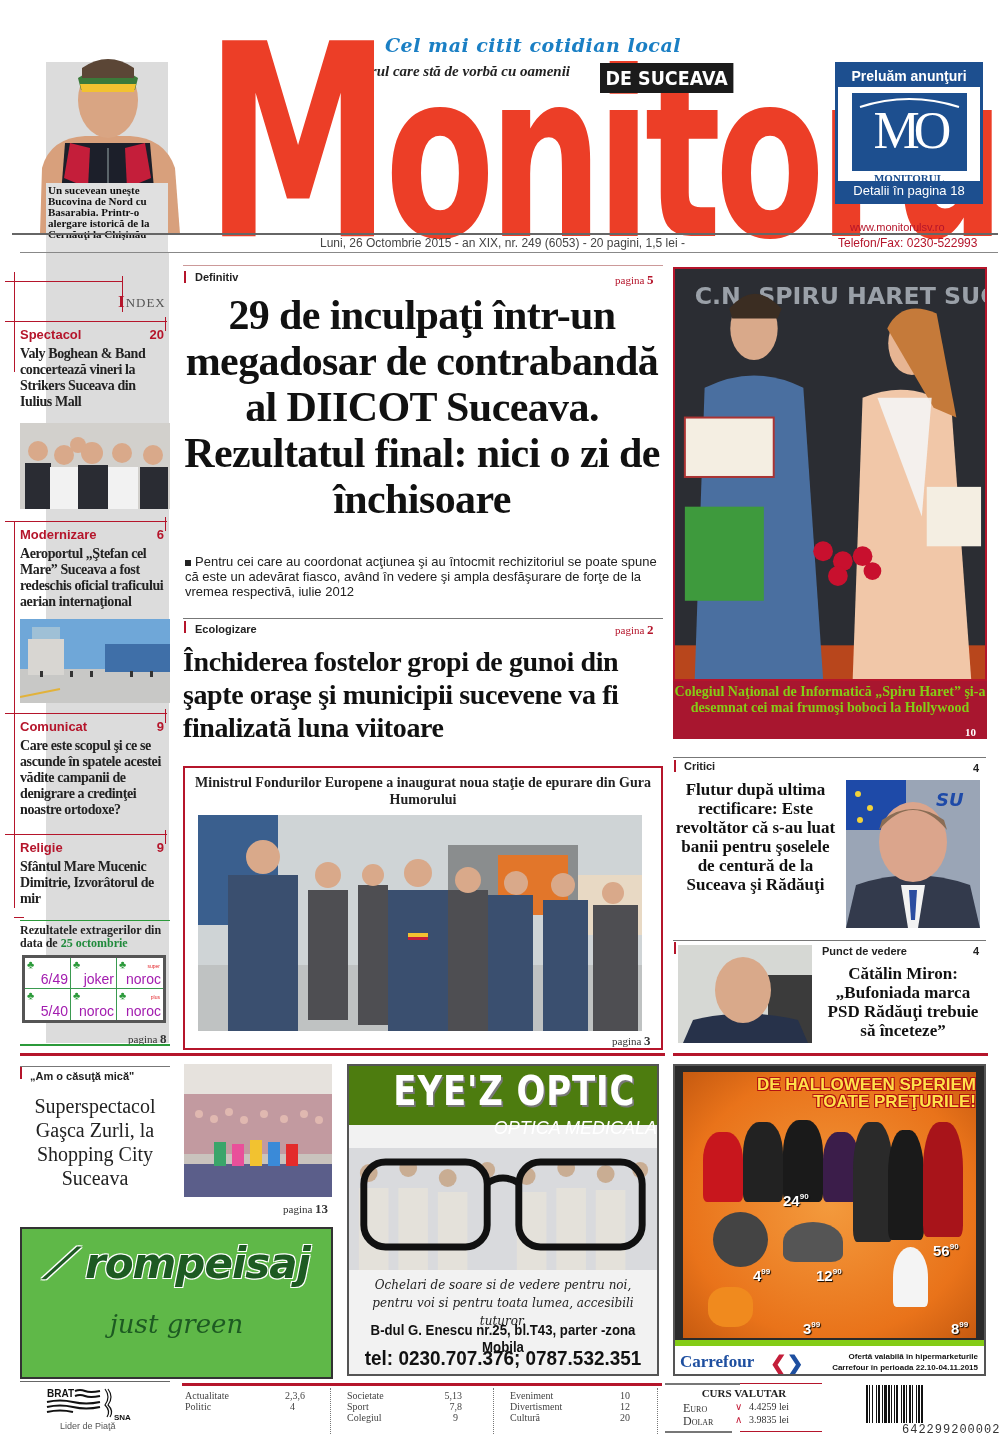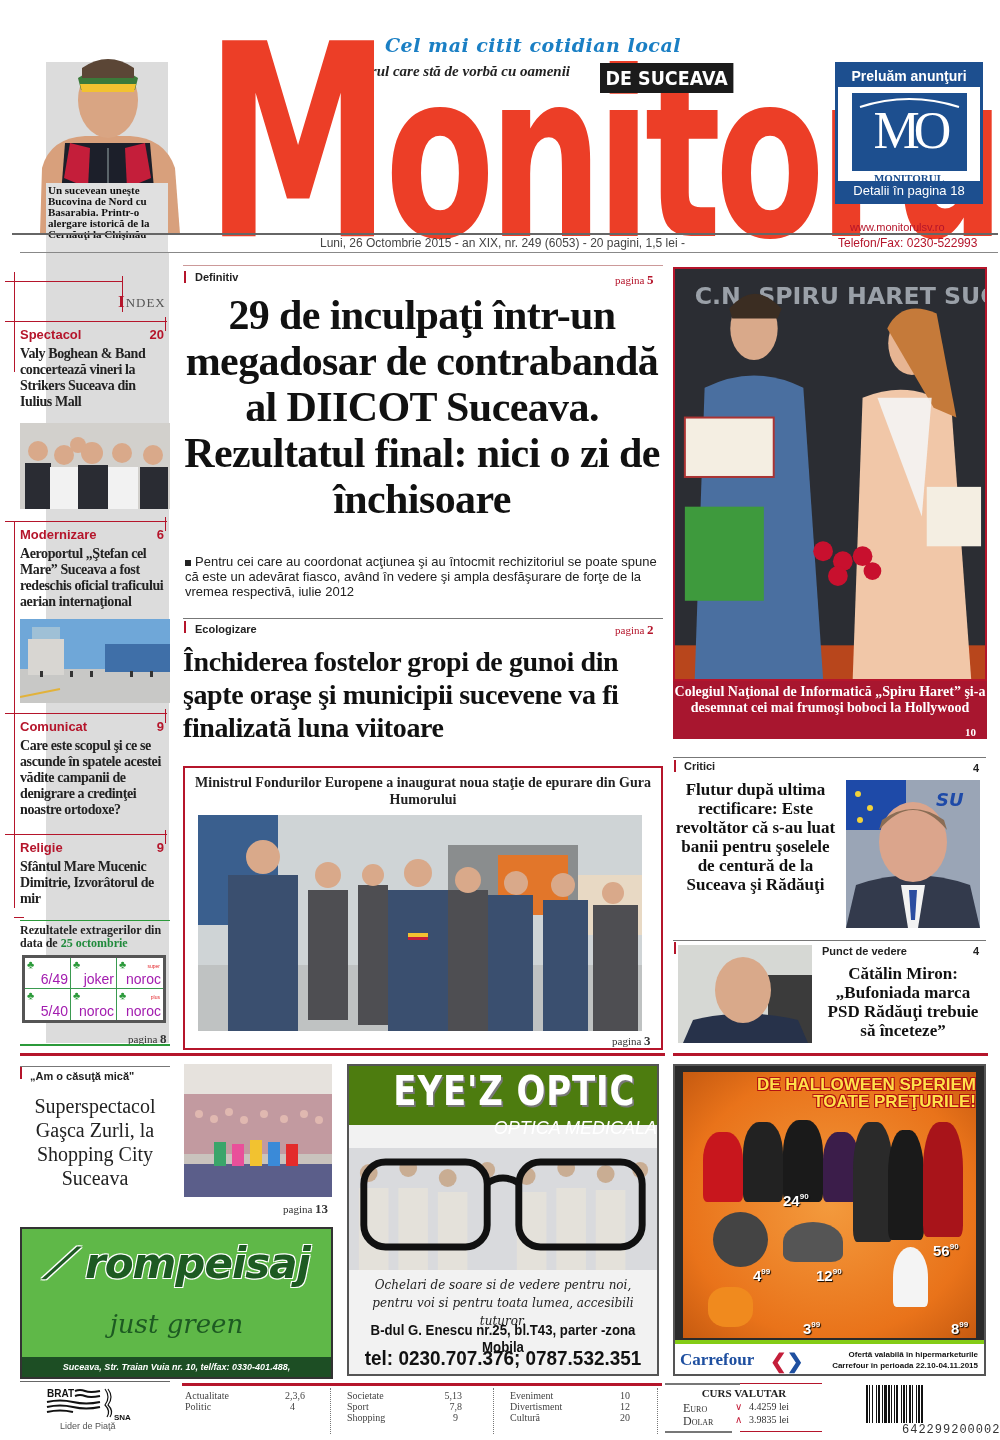--- a/index.html
+++ b/index.html
@@ -71,21 +71,21 @@
   #eco-top { left: 183px; top: 618px; width: 480px; height: 1px; background: #777; }
   #eco-title { left: 183px; top: 645px; width: 482px; font-family: "Liberation Serif", serif; font-weight: bold; font-size: 28px; line-height: 33px; color: #111; letter-spacing: -0.4px; }
 
   #min-box { left: 183px; top: 766px; width: 480px; height: 284px; border: 2px solid #b5152b; background: #fff; }
   #min-title { position: absolute; left: 0; top: 6px; width: 100%; text-align: center; font-family: "Liberation Serif", serif; font-weight: bold; font-size: 14px; line-height: 17px; color: #222; }
   #min-photo { left: 198px; top: 815px; width: 444px; height: 216px; }
   #min-page { left: 612px; top: 1033px; }
 
   
   #hero-right { left: 673px; top: 267px; width: 314px; height: 414px; border: 2px solid #b5152b; }
-  #hero-right-cap { left: 673px; top: 681px; width: 314px; height: 58px; background: #a8162f; color: #ffffff; font-family: "Liberation Serif", serif; font-weight: bold; font-size: 14px; line-height: 16px; text-align: center; padding-top: 3px; }
+  #hero-right-cap { left: 673px; top: 681px; width: 314px; height: 58px; background: #a8162f; color: #84cc16; font-family: "Liberation Serif", serif; font-weight: bold; font-size: 14px; line-height: 16px; text-align: center; padding-top: 3px; }
   #hero-right-page { left: 965px; top: 726px; color: #fff; font-family: "Liberation Serif", serif; font-weight: bold; font-size: 11px; }
   #crit-top { left: 673px; top: 757px; width: 313px; height: 1px; background: #777; }
   #crit-title { left: 673px; top: 780px; width: 165px; text-align: center; font-family: "Liberation Serif", serif; font-weight: bold; font-size: 17px; line-height: 19px; color: #111; }
   #crit-photo { left: 846px; top: 780px; width: 134px; height: 148px; }
   #pv-top { left: 673px; top: 940px; width: 313px; height: 1px; background: #777; }
   #pv-photo { left: 678px; top: 945px; width: 134px; height: 98px; }
   #pv-title { left: 818px; top: 964px; width: 170px; text-align: center; font-family: "Liberation Serif", serif; font-weight: bold; font-size: 17px; line-height: 19px; color: #111; }
   #right-redrule { left: 673px; top: 1053px; width: 315px; height: 3px; background: #b5152b; }
 
   
@@ -107,21 +107,21 @@
   #eyez-slogan { position: absolute; left: 0; top: 210px; width: 100%; text-align: center; font-family: "DejaVu Serif", serif; font-style: italic; font-size: 12px; line-height: 18px; color: #222; }
   #eyez-addr { position: absolute; left: 0; top: 255px; width: 100%; text-align: center; font-weight: bold; font-size: 15px; color: #111; transform: scaleX(0.88); }
   #eyez-tel { position: absolute; left: 0; top: 280px; width: 100%; text-align: center; font-weight: bold; font-size: 21px; color: #111; transform: scaleX(0.9); }
 
   #carre { left: 673px; top: 1064px; width: 313px; height: 312px; border: 2px solid #555; background: #2a2a2a; overflow: hidden; }
   #carre-orange { position: absolute; left: 8px; top: 6px; width: 293px; height: 266px; background: radial-gradient(ellipse at center, #f39a3d 0%, #e9731a 70%, #c65a10 100%); }
   #carre-title { position: absolute; left: 0; top: 4px; width: 100%; text-align: right; color: #ffe14a; font-weight: bold; font-size: 17px; line-height: 17px; text-shadow: 1px 1px 0 #b31212, -1px -1px 0 #b31212, 1px -1px 0 #b31212, -1px 1px 0 #b31212; }
   .price { position: absolute; color: #fff; font-weight: bold; font-size: 15px; text-shadow: 1px 1px 1px #000; }
   .price small { font-size: 8px; vertical-align: top; }
   .costume { position: absolute; border-radius: 40% 40% 10% 10%; }
-  #carre-foot { position: absolute; left: 0; bottom: 0; width: 100%; height: 34px; background: #fff; border-top: 4px solid #84cc16; }
+  #carre-foot { position: absolute; left: 0; bottom: 0; width: 100%; height: 34px; background: #fff; border-top: 6px solid #84cc16; }
   #carre-logo { position: absolute; left: 5px; top: 6px; color: #1e4fa0; font-family: "Liberation Serif", serif; font-weight: bold; font-size: 17px; }
   #carre-mark { position: absolute; left: 95px; top: 5px; font-size: 20px; font-weight: bold; }
   #carre-offer { position: absolute; right: 6px; top: 5px; width: 170px; text-align: right; font-size: 8px; font-weight: bold; line-height: 11px; color: #111; }
 
   
   #foot-rule-l { left: 182px; top: 1383px; width: 480px; height: 3px; background: #b5152b; }
   #foot-brat { left: 45px; top: 1387px; width: 70px; }
   #foot-lider { left: 60px; top: 1421px; font-size: 9px; color: #555; }
   .foot-col { position: absolute; top: 1390px; font-family: "Liberation Serif", serif; font-size: 10px; line-height: 11px; color: #444; }
   .foot-row { display: flex; justify-content: space-between; }
@@ -434,21 +434,20 @@
       <rect x="66" y="76" width="12" height="26" fill="#f2c230"></rect>
       <rect x="84" y="78" width="12" height="24" fill="#3a8ad8"></rect>
       <rect x="102" y="80" width="12" height="22" fill="#e32b2b"></rect>
     </g>
 </svg>
 <div id="casuta-page" class="pagina abs"><span>pagina</span> <b>13</b></div>
 
 <div id="romp" class="abs">
   <div id="romp-logo"><span>⟋ </span><span>rompeisaj</span></div>
   <div id="romp-tag">just green</div>
-  <div id="romp-foot">Suceava, Str. Traian Vuia nr. 10, tel/fax: 0330-401.488, office@rompeisaj.ro</div>
 </div>
 
 <div id="eyez" class="abs">
   <div id="eyez-head">
     <div id="eyez-brand">EYE'Z OPTIC</div>
     <div id="eyez-sub">OPTICA MEDICALA</div>
   </div>
   <svg id="eyez-img" viewBox="0 0 312 122" preserveAspectRatio="none">
     <rect width="312" height="122" fill="#d9dadd"></rect>
     <g fill="#c9ad93">
@@ -550,21 +549,21 @@
 <div class="foot-col" style="left:347px;width:115px">
   <div class="foot-row">
       <span>Societate</span>
       <span>5,13</span>
     </div>
   <div class="foot-row">
       <span>Sport</span>
       <span>7,8</span>
     </div>
   <div class="foot-row">
-      <span>Shopping</span>
+      <span>Colegiul</span>
       <span style="margin-right:4px">9</span>
     </div>
 </div>
 <div class="dotv" style="left:493px"></div>
 <div class="foot-col" style="left:510px;width:120px">
   <div class="foot-row">
       <span>Eveniment</span>
       <span>10</span>
     </div>
   <div class="foot-row">

